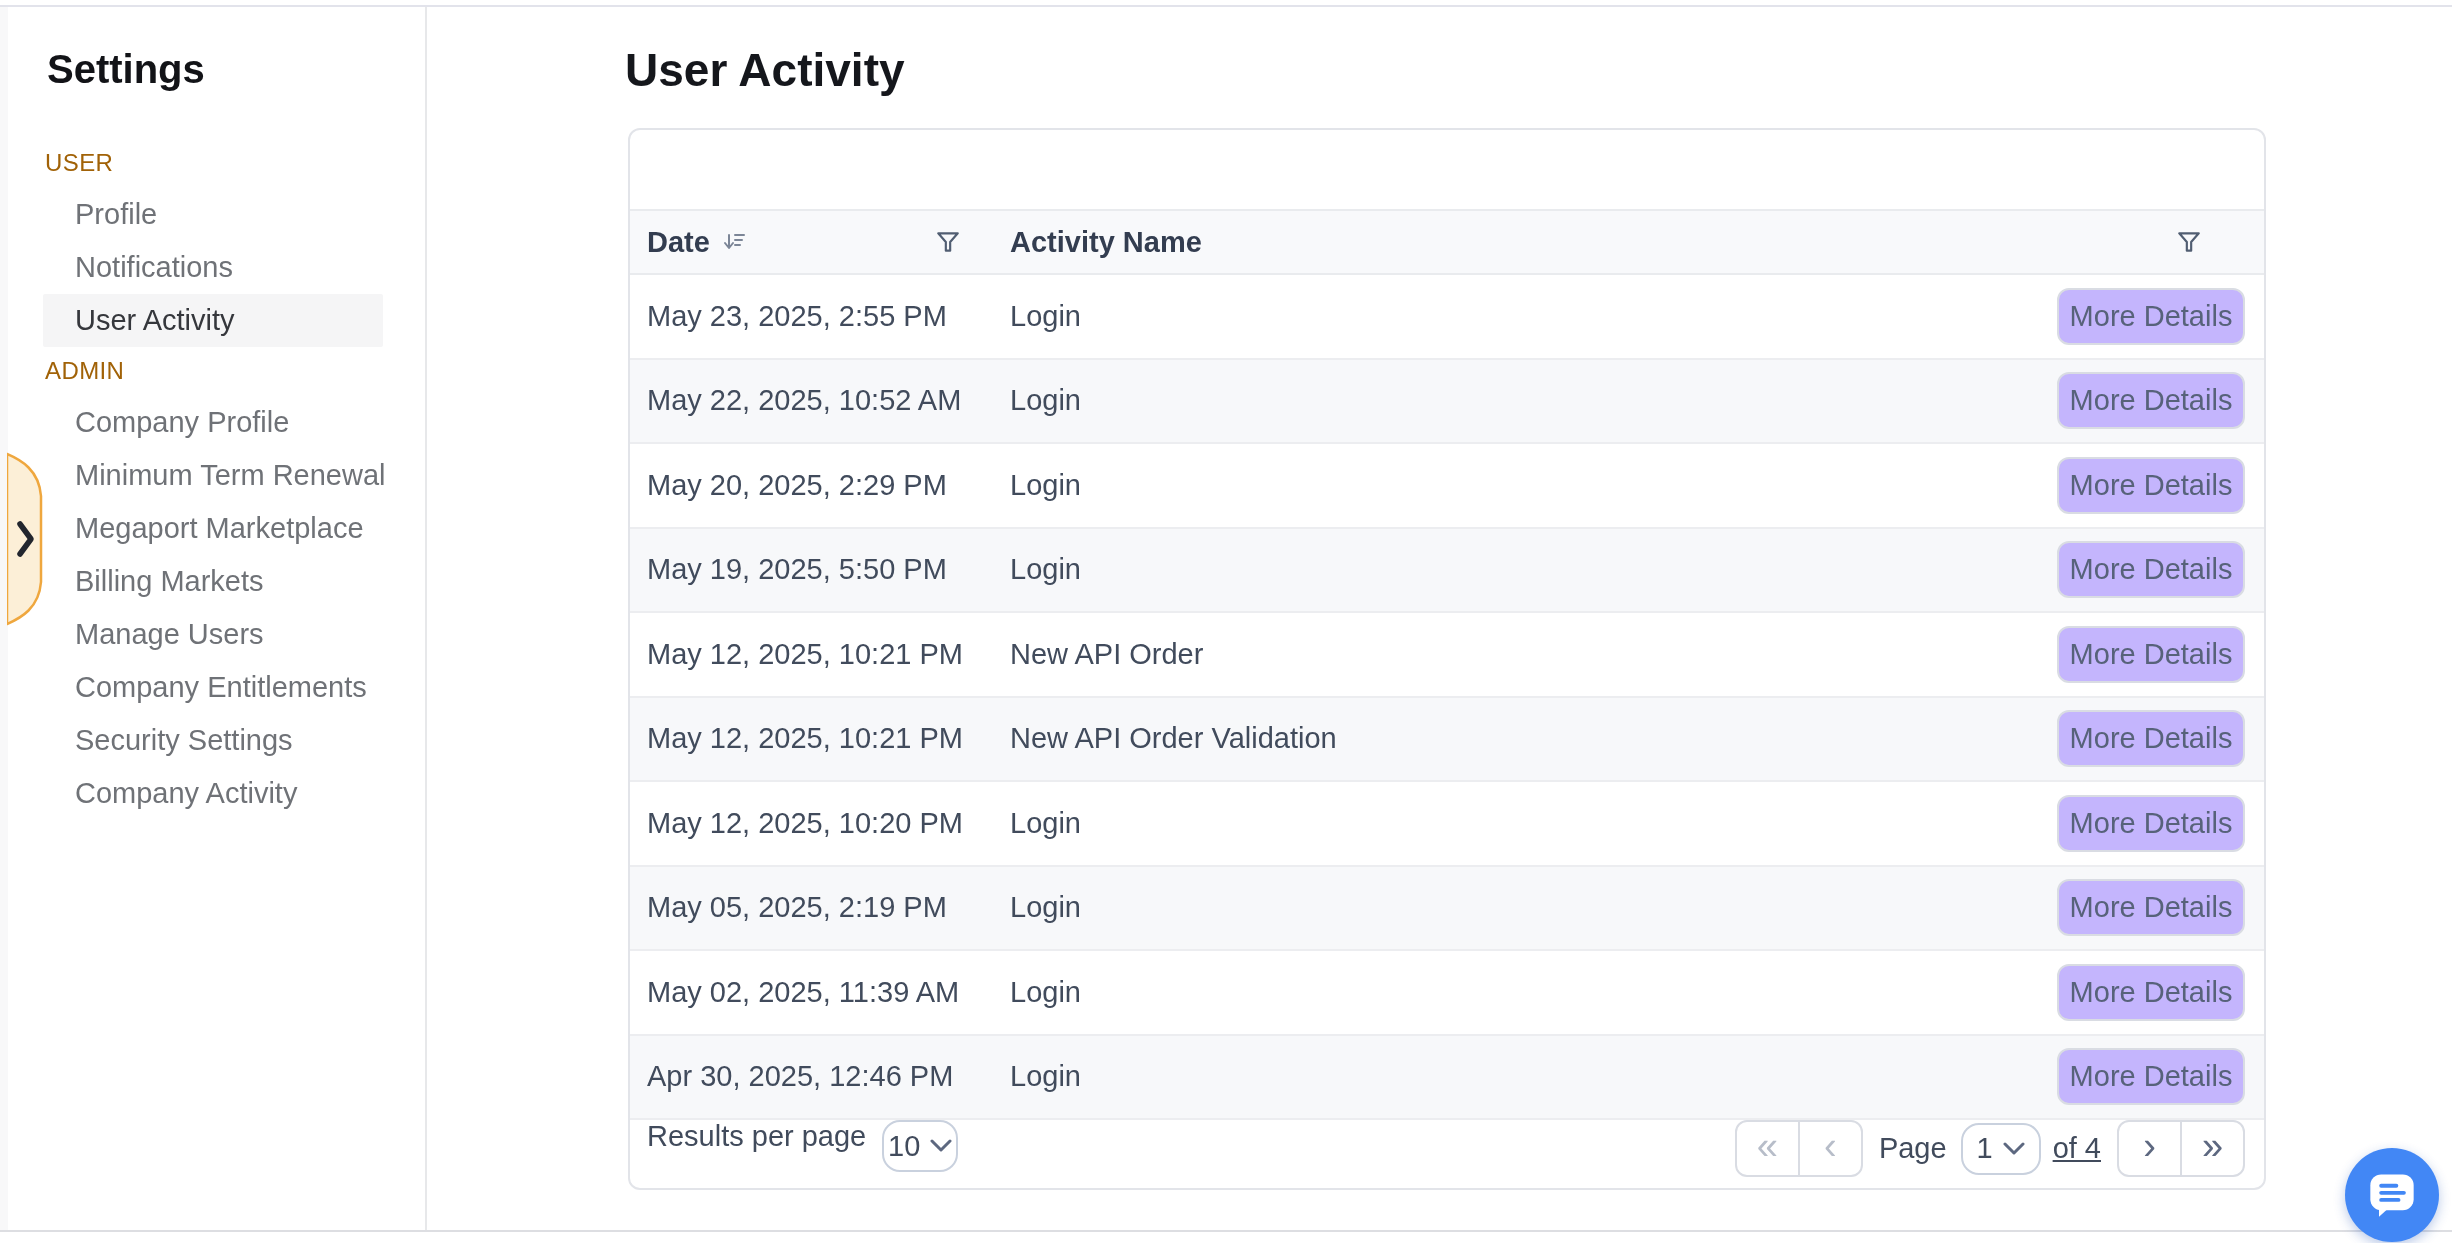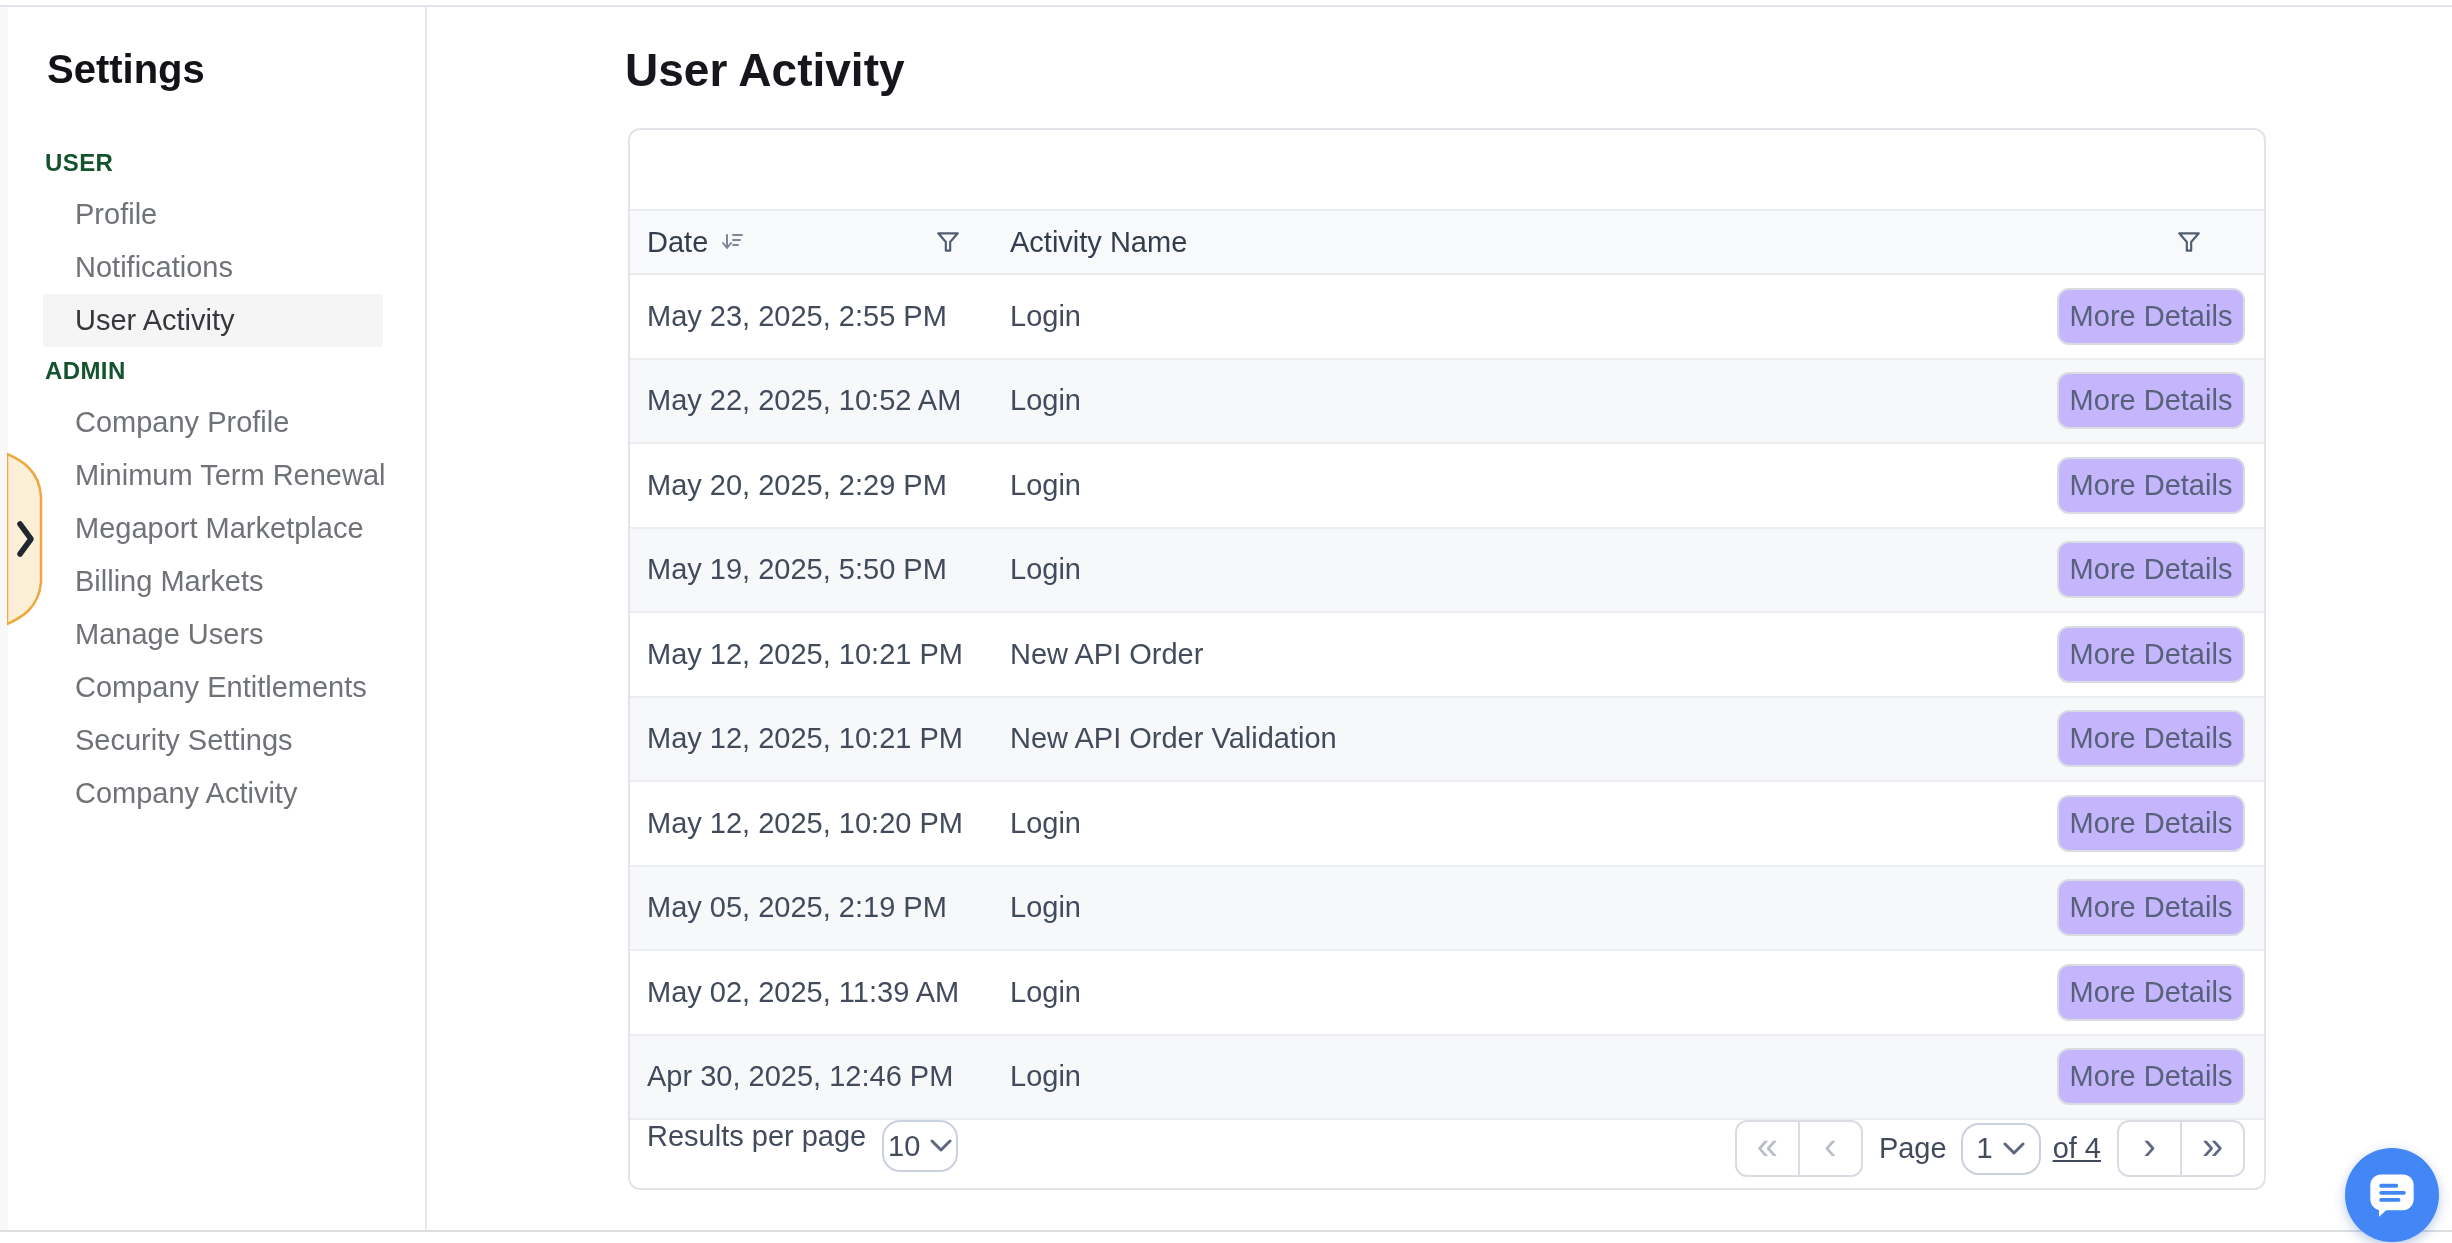--- a/index.html
+++ b/index.html
@@ -16,21 +16,21 @@
   
   .sidebar{
     position:absolute;left:8px;top:7px;width:417px;height:1223px;
     background:#ffffff;border-right:2px solid #e7e8ea;box-sizing:content-box;
   }
   .sidebar-title{
     margin:34px 0 0 39px;font-size:40px;line-height:56px;font-weight:bold;color:#121317;
   }
   .section-label{
     height:30px;line-height:30px;padding-left:37px;margin-bottom:10px;
-    font-size:24px;font-weight:bold;color:#14532d;letter-spacing:.4px;
+    font-size:24px;font-weight:normal;color:#a16207;letter-spacing:.4px;
   }
   .sl-user{margin-top:51px;}
   .sl-admin{margin-top:9px;}
   .nav-item{
     height:53px;line-height:53px;margin:0 42px 0 35px;padding-left:32px;
     font-size:29px;color:#6f7277;cursor:pointer;white-space:nowrap;border-radius:2px;
   }
   .nav-item.active{background:#f5f5f6;color:#35373c;}
 
   
@@ -47,21 +47,21 @@
   }
   .card{
     position:absolute;left:201px;top:121px;width:1638px;height:1062px;
     box-sizing:border-box;border:2px solid #e2e4e9;border-radius:12px;background:#fff;
     display:flex;flex-direction:column;overflow:hidden;
   }
   .toolbar{flex:none;height:79px;}
   .thead{
     flex:none;height:66px;box-sizing:border-box;background:#f8f9fb;
     border-top:2px solid #e9ebee;border-bottom:2px solid #e9ebee;
-    display:flex;align-items:center;font-size:29px;font-weight:normal;color:#333d50;
+    display:flex;align-items:center;font-size:29px;font-weight:bold;color:#333d50;
   }
   .col-date{flex:none;width:380px;box-sizing:border-box;display:flex;align-items:center;padding-left:17px;padding-right:49px;}
   .col-activity{flex:1;display:flex;align-items:center;padding-right:62px;}
   .sort-icon{margin-left:12px;flex:none;}
   .funnel{margin-left:auto;flex:none;cursor:pointer;}
 
   .row{
     flex:none;height:84.5px;box-sizing:border-box;border-bottom:2px solid #ecedf0;
     display:flex;align-items:center;font-size:29px;color:#414b5c;background:#fff;
   }

